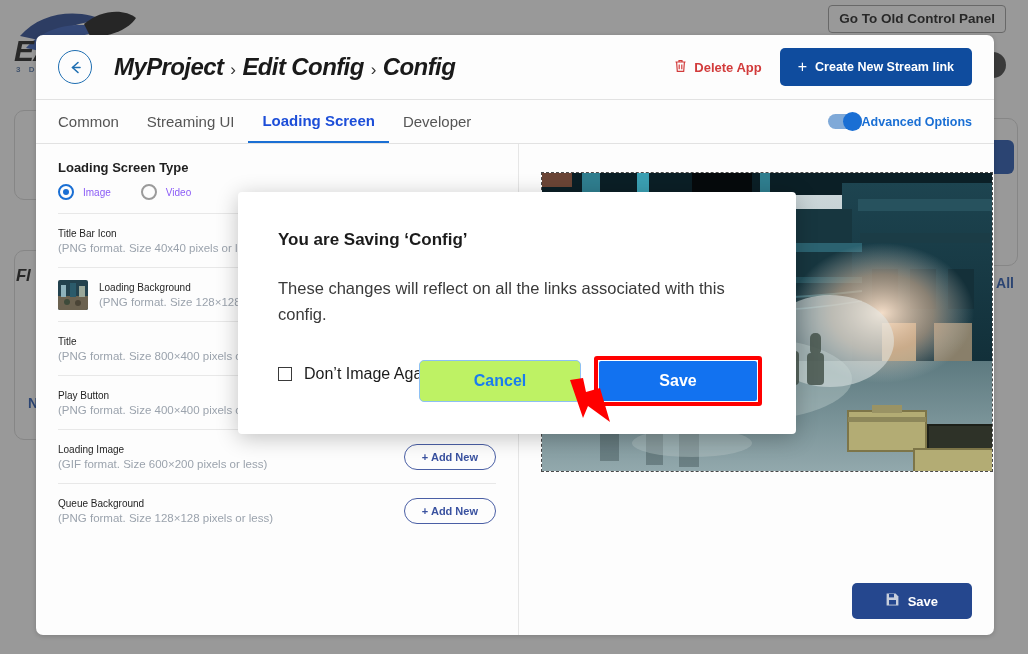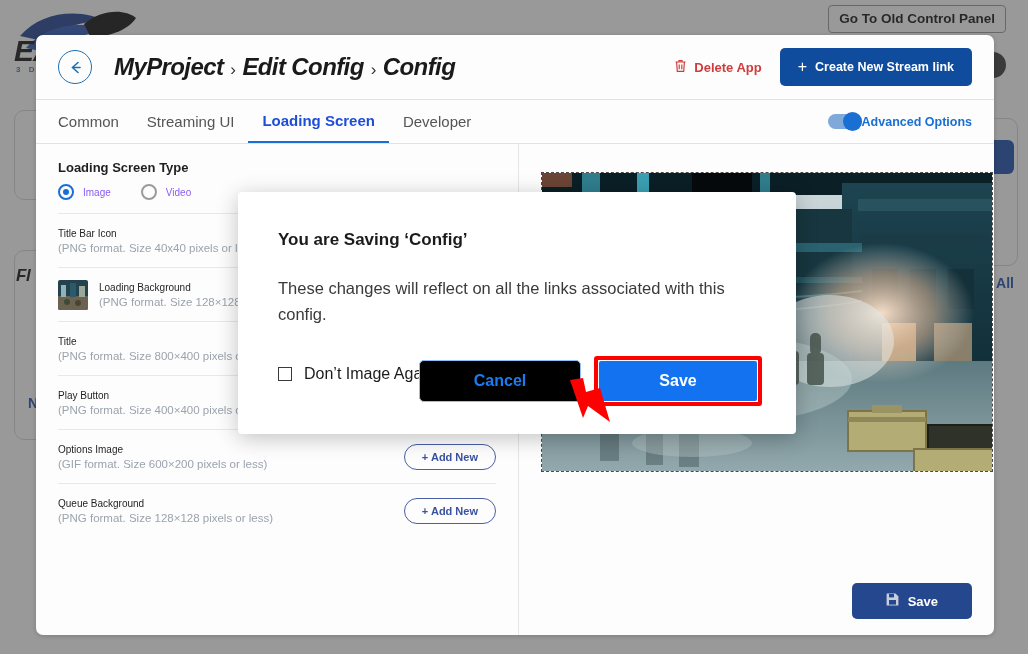--- a/index.html
+++ b/index.html
@@ -248,21 +248,21 @@
     flex: 0 0 auto;
   }
   .check-label { font-size: 16px; color: #1b1b1b; }
   .modal-actions {
     position: absolute; right: 34px; bottom: 28px;
     display: flex; align-items: center; gap: 13px;
   }
   .btn-cancel {
     width: 162px; height: 42px;
     border: 1.4px solid #8dc0f5; border-radius: 5px;
-    background: #000000; color: #1a7cf0;
+    background: #bef264; color: #1a7cf0;
     font-size: 16px; font-weight: 700;
     font-family: "Liberation Sans", sans-serif; cursor: pointer;
   }
   .save-highlight {
     position: relative;
     border: 4px solid #ff0000;
     border-radius: 3px;
     padding: 1px;
   }
   .btn-save {
@@ -413,21 +413,21 @@
       <div class="row">
         <div class="row-texts">
           <div class="row-name">Play Button</div>
           <div class="row-hint">(PNG format. Size 400×400 pixels or less)</div>
         </div>
         <button class="add-new-btn">+ Add New</button>
       </div>
 
       <div class="row">
         <div class="row-texts">
-          <div class="row-name">Options Image</div>
+          <div class="row-name">Loading Image</div>
           <div class="row-hint">(GIF format. Size 600×200 pixels or less)</div>
         </div>
         <button class="add-new-btn">+ Add New</button>
       </div>
 
       <div class="row">
         <div class="row-texts">
           <div class="row-name">Queue Background</div>
           <div class="row-hint">(PNG format. Size 128×128 pixels or less)</div>
         </div>

